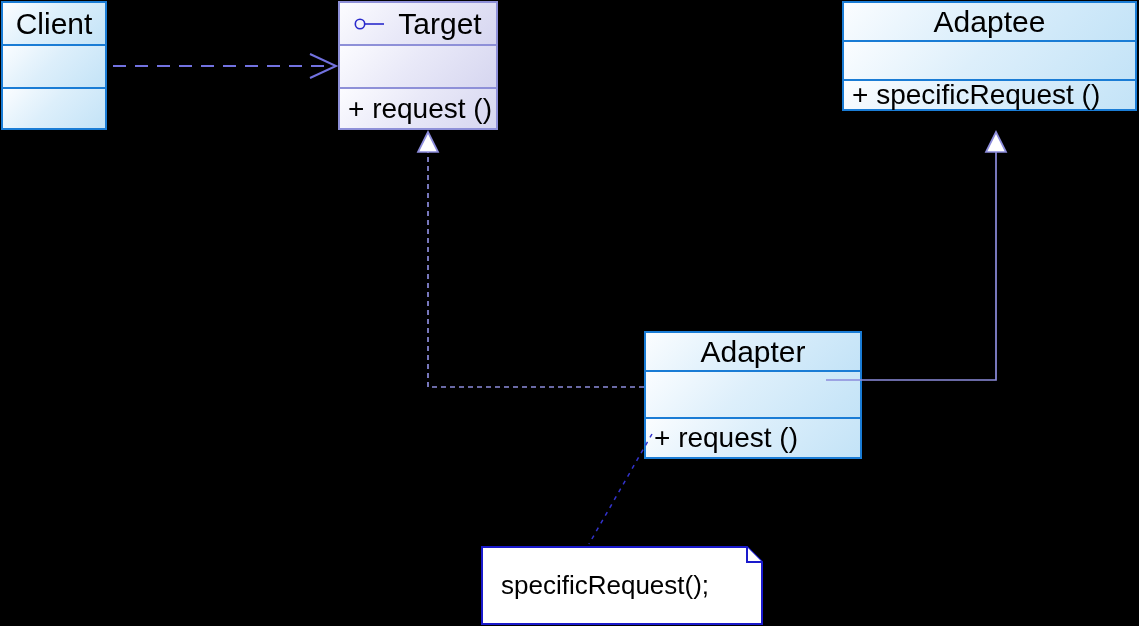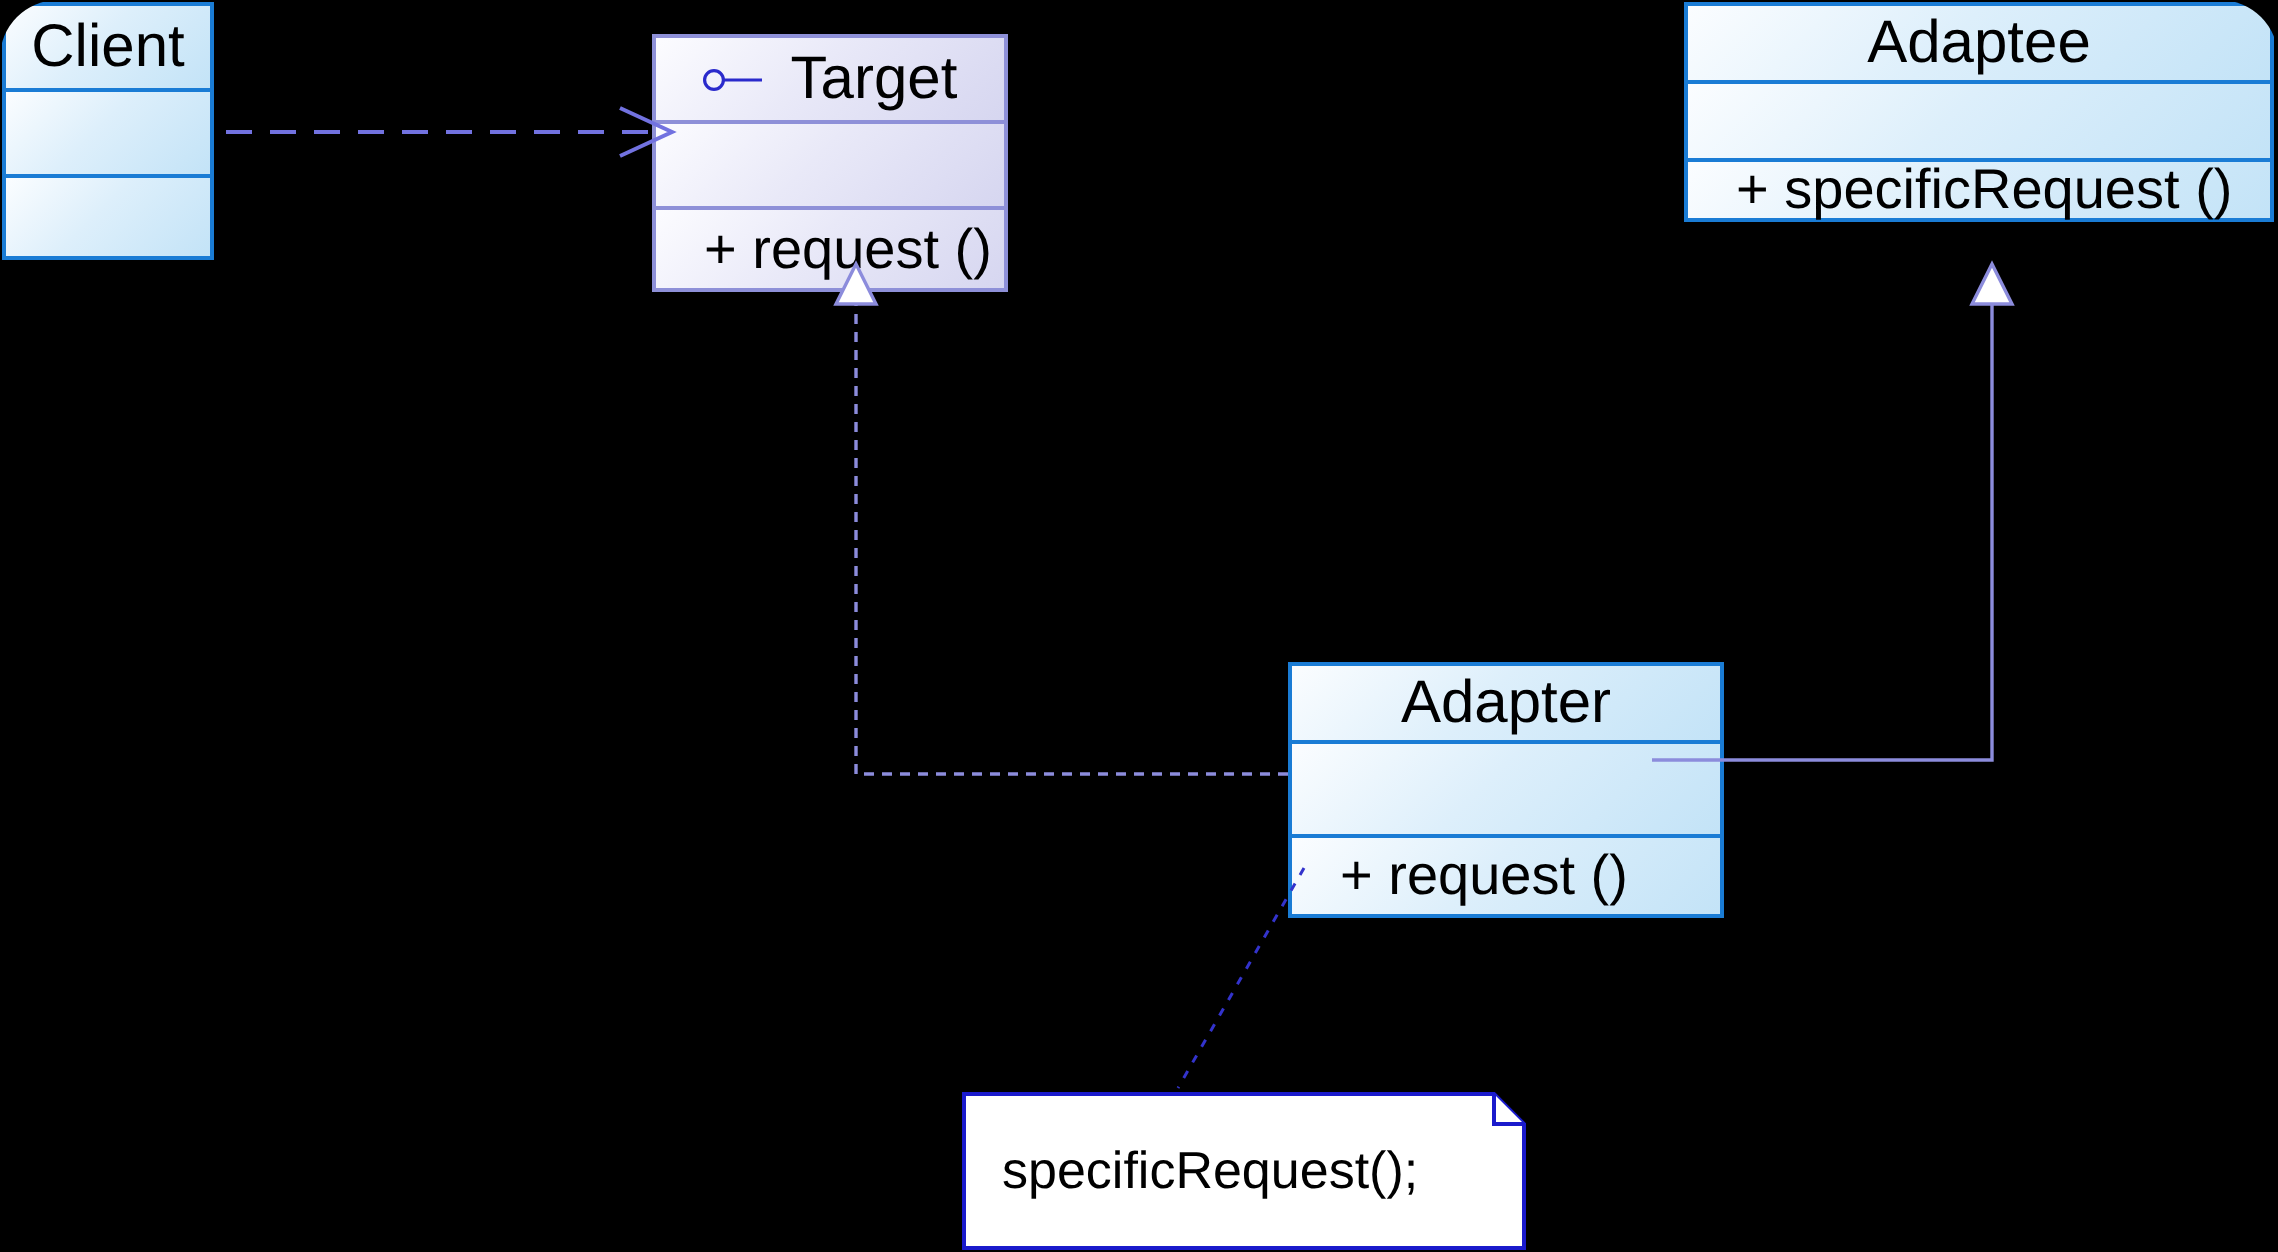--- a/index.html
+++ b/index.html
@@ -1,31 +1,31 @@
 <!DOCTYPE html>
 <html><head>
 <meta charset="utf-8">
 <style>
   html,body{margin:0;padding:0;background:#000;}
   .canvas{
     position:relative;width:1139px;height:626px;background:#000000;
-    overflow:hidden;font-family:"Liberation Sans", sans-serif;color:#000;border-radius:29px;
+    overflow:hidden;font-family:"Liberation Sans", sans-serif;color:#000;
   }
   
   .uml-class{position:absolute;display:flex;flex-direction:column;box-sizing:border-box;}
   .uml-class .comp{box-sizing:border-box;}
   .blue{border:2px solid #1a7cd5;}
   .blue .comp{background:linear-gradient(135deg,#fbfdff 0%,#ddeffb 45%,#c3e3f7 100%);}
   .blue .comp + .comp{border-top:2px solid #1a7cd5;}
   .purple{border:2px solid #8e90d8;}
   .purple .comp{background:linear-gradient(135deg,#fcfcff 0%,#e9e9f8 45%,#d6d6f0 100%);}
   .purple .comp + .comp{border-top:2px solid #8e90d8;}
   .c-title{height:41px;display:flex;align-items:center;justify-content:center;}
   .c-attrs{height:43px;}
-  .c-meths{flex:1;display:flex;align-items:center;padding-left:24px;}
+  .c-meths{flex:1;display:flex;align-items:center;padding-left:8px;}
   .adapter-box .c-title{height:37px;}
   .adapter-box .c-attrs{height:47px;}
   .cname{font-size:30px;line-height:1;white-space:nowrap;}
   .meth{font-size:28px;line-height:1;white-space:nowrap;}
   .lollipop{margin-right:12px;flex:0 0 auto;}
   
   svg.connectors{position:absolute;left:0;top:0;z-index:3;pointer-events:none;}
   svg.connectors g{pointer-events:stroke;}
   .dep-line{stroke:#7272e0;stroke-width:2;stroke-dasharray:13 9;fill:none;}
   .dep-head{stroke:#7272e0;stroke-width:2;fill:none;}
@@ -49,21 +49,21 @@
   <div class="uml-class blue" style="left:1px;top:1px;width:106px;height:129px;">
     <div class="comp c-title">
       <span class="cname">Client</span>
     </div>
     <div class="comp c-attrs"></div>
     <div class="comp c-meths">
       <span class="meth"></span>
     </div>
   </div>
 
-  <div class="uml-class purple" style="left:326px;top:1px;width:178px;height:129px;margin-top:16px;">
+  <div class="uml-class purple" style="left:338px;top:1px;width:160px;height:129px;">
     <div class="comp c-title">
       <svg class="lollipop" width="32" height="16" viewBox="0 0 32 16">
         <circle cx="6" cy="8" r="4.7" fill="none" stroke="#2a2acc" stroke-width="1.6"></circle>
         <line x1="11" y1="8" x2="30" y2="8" stroke="#2a2acc" stroke-width="1.6"></line>
       </svg>
       <span class="cname">Target</span>
     </div>
     <div class="comp c-attrs"></div>
     <div class="comp c-meths">
       <span class="meth">+ request ()</span>

